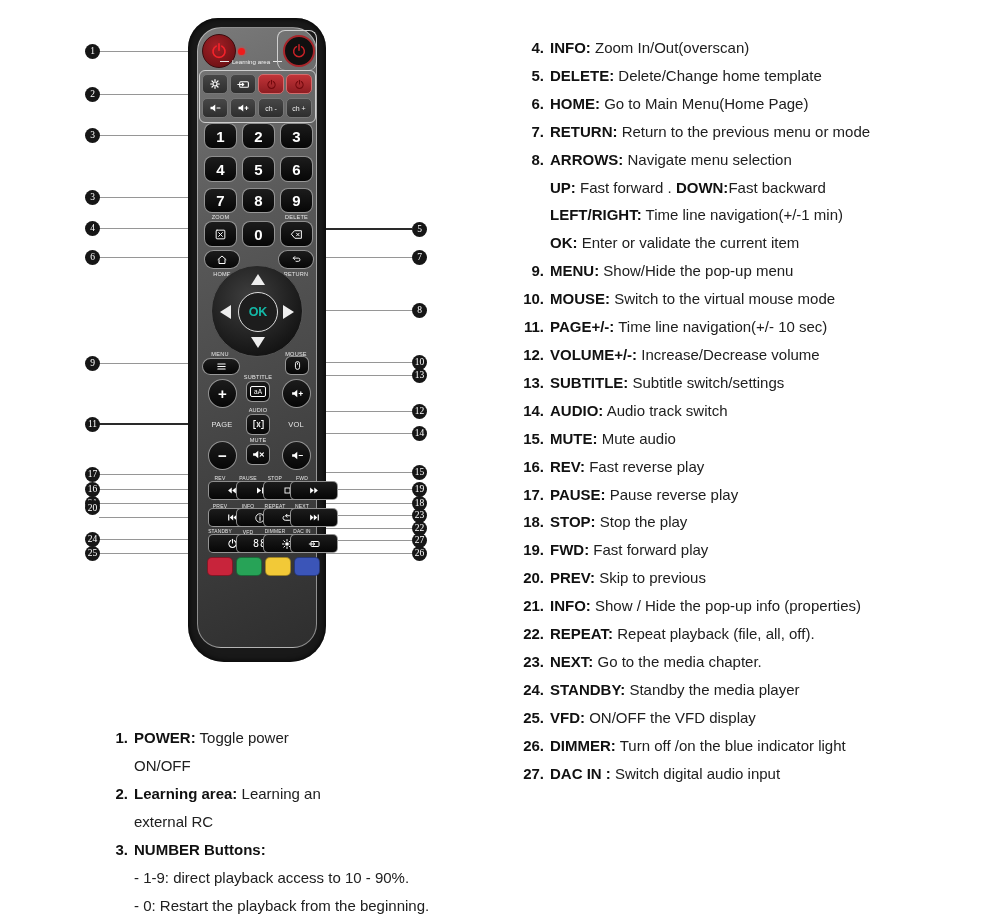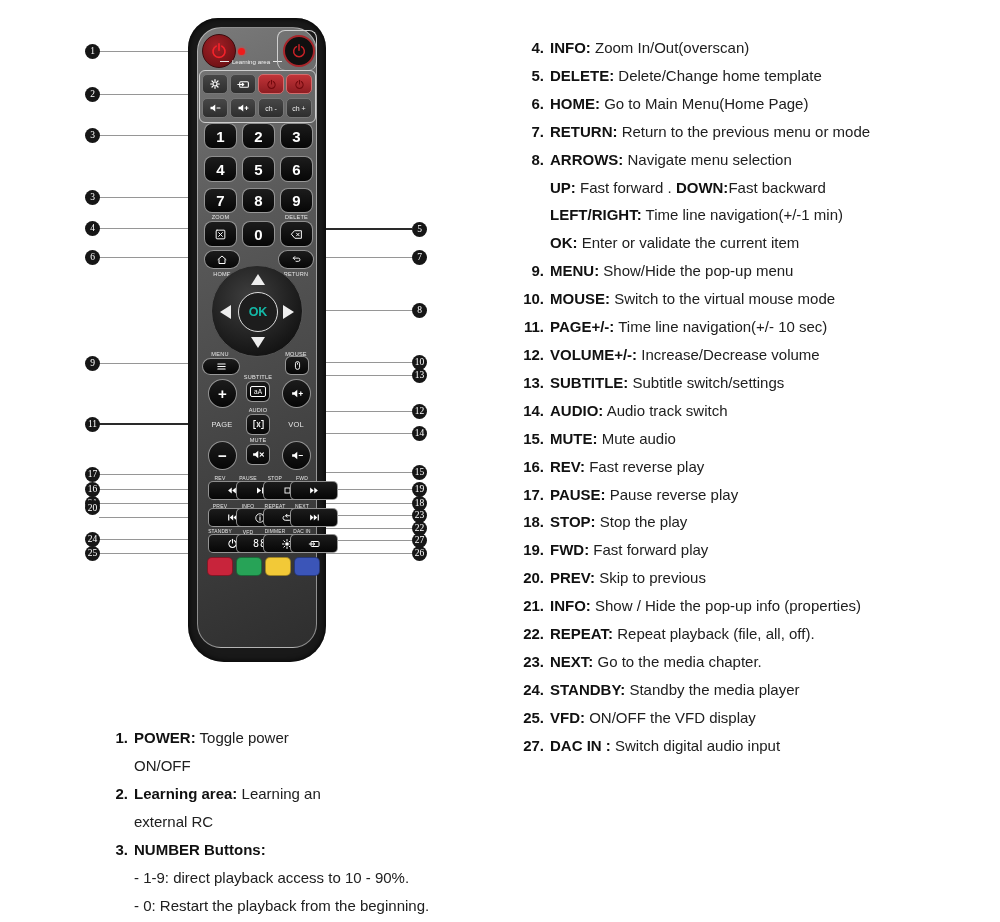--- a/index.html
+++ b/index.html
@@ -480,20 +480,21 @@
       <div class="li"><span class="num">16.</span><span><span class="b">REV:</span><span> Fast reverse play</span></span></div>
       <div class="li"><span class="num">17.</span><span><span class="b">PAUSE:</span><span> Pause reverse play</span></span></div>
       <div class="li"><span class="num">18.</span><span><span class="b">STOP:</span><span> Stop the play</span></span></div>
       <div class="li"><span class="num">19.</span><span><span class="b">FWD:</span><span> Fast forward play</span></span></div>
       <div class="li"><span class="num">20.</span><span><span class="b">PREV:</span><span> Skip to previous</span></span></div>
       <div class="li"><span class="num">21.</span><span><span class="b">INFO:</span><span> Show / Hide the pop-up info (properties)</span></span></div>
       <div class="li"><span class="num">22.</span><span><span class="b">REPEAT:</span><span> Repeat playback (file, all, off).</span></span></div>
       <div class="li"><span class="num">23.</span><span><span class="b">NEXT:</span><span> Go to the media chapter.</span></span></div>
       <div class="li"><span class="num">24.</span><span><span class="b">STANDBY:</span><span> Standby the media player</span></span></div>
       <div class="li"><span class="num">25.</span><span><span class="b">VFD:</span><span> ON/OFF the VFD display</span></span></div>
+      <div class="li"><span class="num">26.</span><span><span class="b">DIMMER:</span><span> Turn off /on the blue indicator light</span></span></div>
       <div class="li"><span class="num">27.</span><span><span class="b">DAC IN :</span><span> Switch digital audio input</span></span></div>
     </div>
   <div id="left-list" class="legend">
       <div class="li"><span class="num">1.</span><span><span class="b">POWER:</span><span> Toggle power</span></span></div>
       <div class="li"><span class="num"></span><span><span>ON/OFF</span></span></div>
       <div class="li"><span class="num">2.</span><span><span class="b">Learning area:</span><span> Learning an</span></span></div>
       <div class="li"><span class="num"></span><span><span>external RC</span></span></div>
       <div class="li"><span class="num">3.</span><span><span class="b">NUMBER Buttons:</span></span></div>
       <div class="li"><span class="num"></span><span><span>- 1-9: direct playback access to 10 - 90%.</span></span></div>
       <div class="li"><span class="num"></span><span><span>- 0: Restart the playback from the beginning.</span></span></div>

